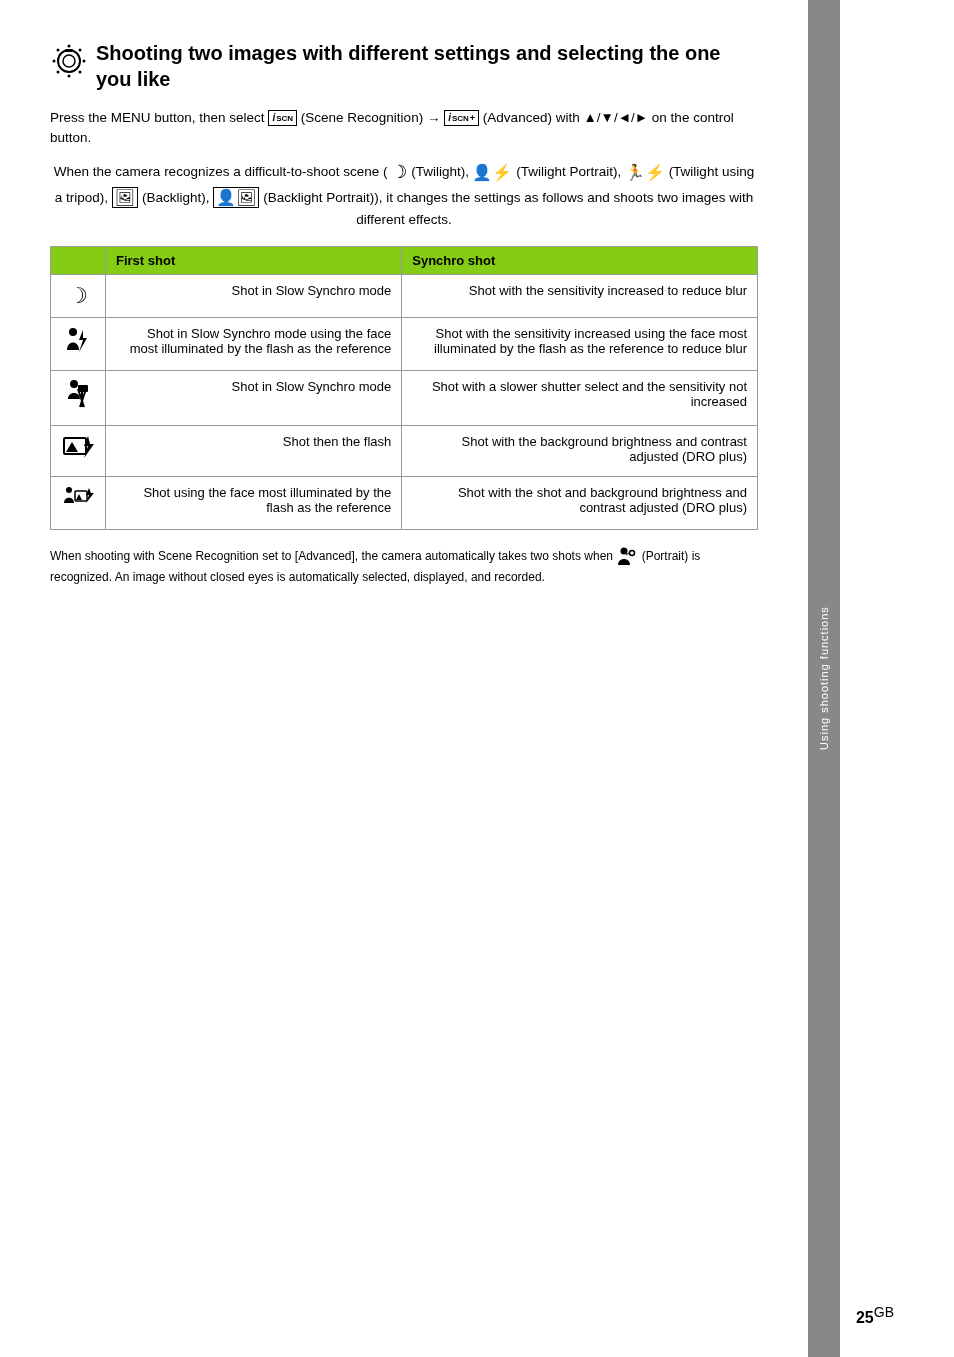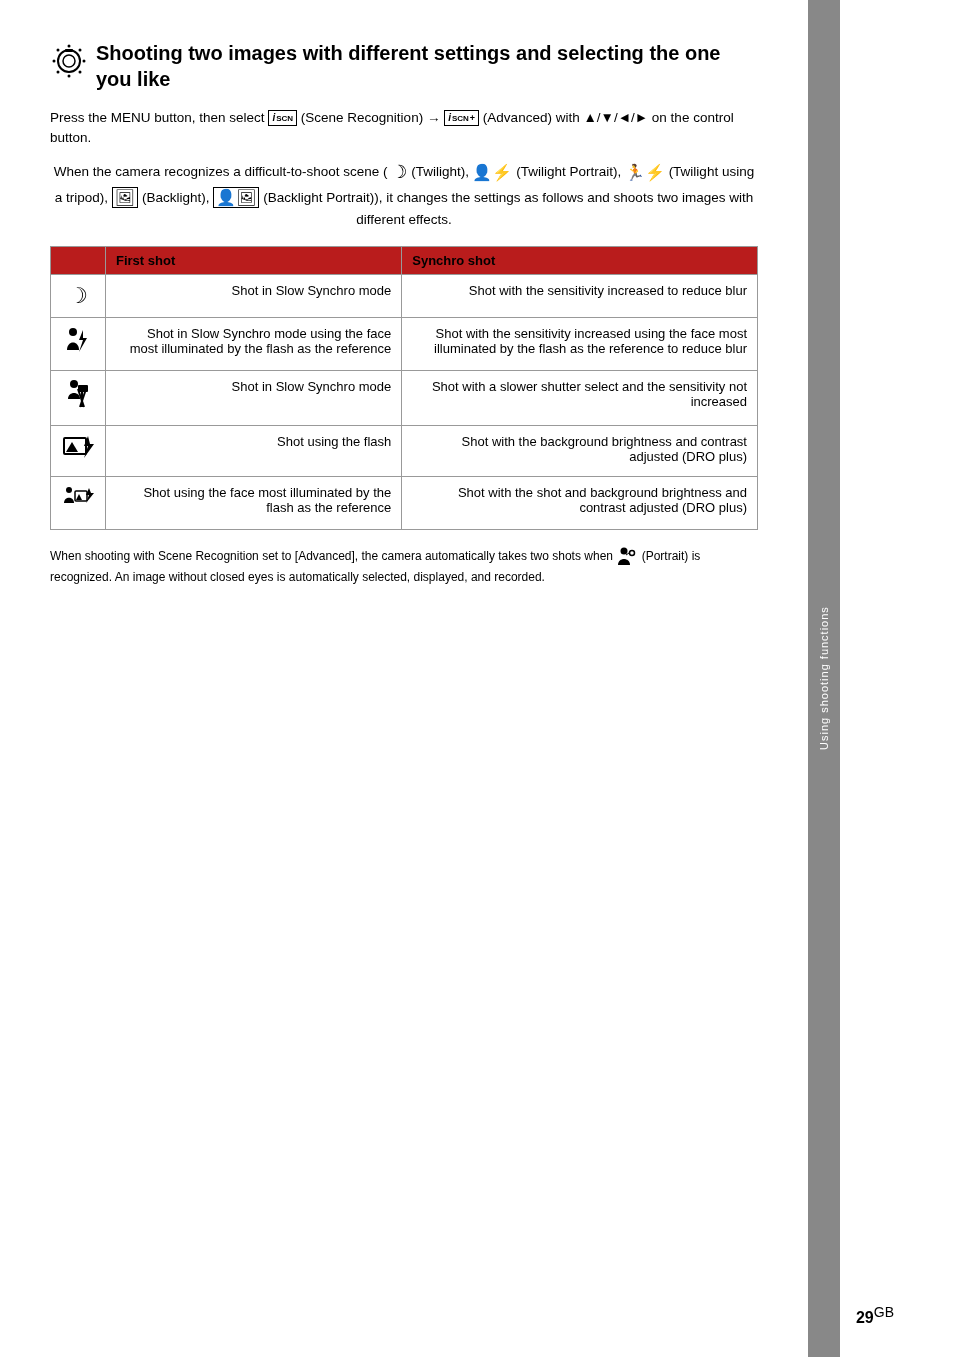--- a/index.html
+++ b/index.html
@@ -73,21 +73,21 @@
     }
 
     table {
       width: 100%;
       border-collapse: collapse;
       margin-bottom: 16px;
       font-size: 13px;
     }
 
     table th {
-      background: #b91c1c;
+      background: #84cc16;
       border: 1px solid #999;
       padding: 6px 10px;
       text-align: left;
       font-weight: bold;
     }
 
     table td {
       border: 1px solid #999;
       padding: 8px 10px;
       vertical-align: top;
@@ -260,21 +260,21 @@
           <td class="icon-cell">
             
             <svg width="32" height="28" viewBox="0 0 32 28" xmlns="http://www.w3.org/2000/svg">
               <rect x="2" y="4" width="22" height="16" rx="1" fill="none" stroke="#000" stroke-width="2"></rect>
 
               <path d="M4 18 L10 8 L16 18 Z" fill="#000"></path>
 
               <path d="M26 2 L22 12 L26 12 L22 24 L32 10 L28 10 Z" fill="#000"></path>
             </svg>
           </td>
-          <td>Shot using the flash</td>
+          <td>Shot then the flash</td>
           <td>Shot with the background brightness and contrast adjusted (DRO plus)</td>
         </tr>
 
         <tr>
           <td class="icon-cell">
             
             <svg width="34" height="30" viewBox="0 0 34 30" xmlns="http://www.w3.org/2000/svg">
 
               <circle cx="8" cy="5" r="3" fill="#000"></circle>
               <path d="M3 18 C3 11 13 11 13 18" fill="#000"></path>
@@ -304,14 +304,14 @@
     </div>
 
   </div>
 
   <div class="side-tab">
     <span>Using shooting functions</span>
   </div>
 </div>
 
 <div class="page-number">
-  <span>29</span><sup>GB</sup>
+  <span>25</span><sup>GB</sup>
 </div>
 
 </body></html>

